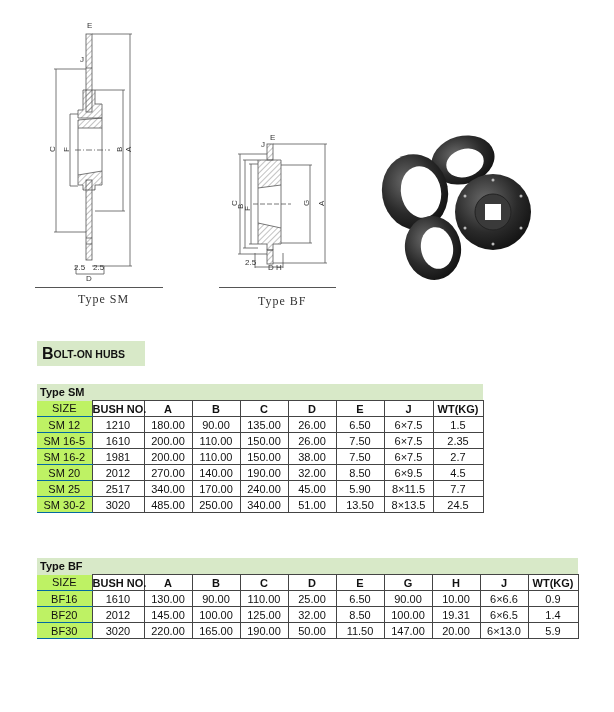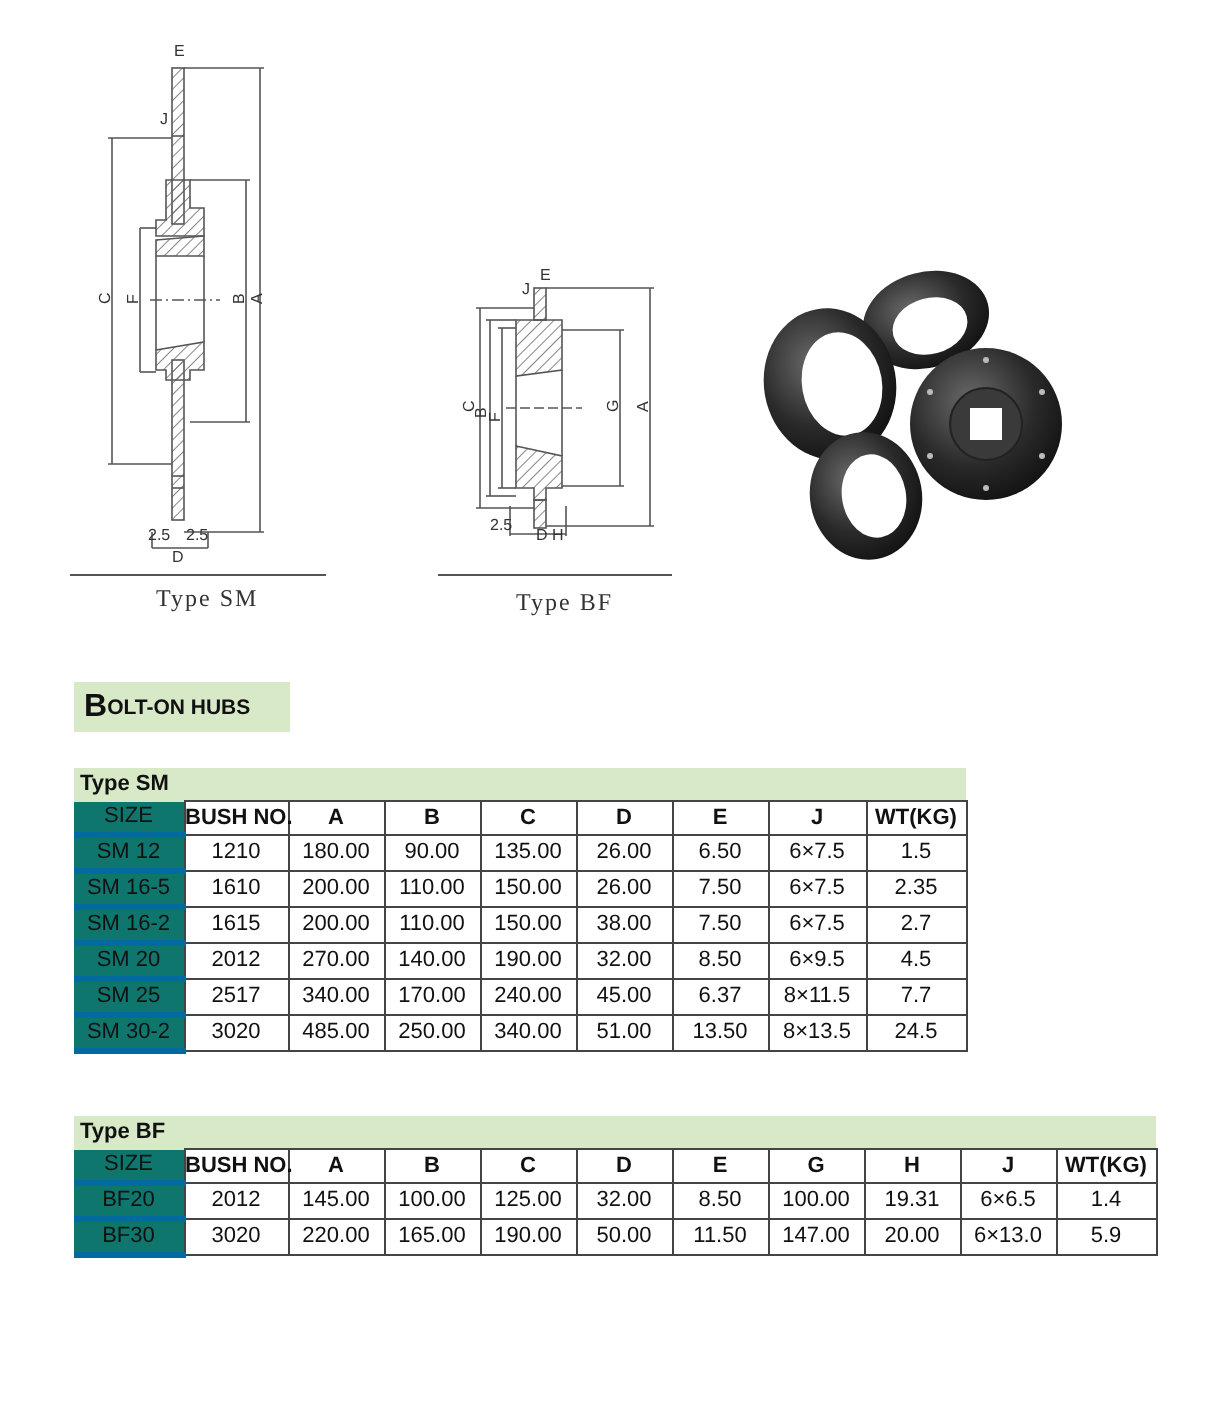--- a/index.html
+++ b/index.html
@@ -5,21 +5,21 @@
   html, body { margin: 0; padding: 0; background: #ffffff; }
   body { width: 614px; height: 712px; position: relative; overflow: hidden; font-family: "Liberation Sans", sans-serif; color: #111; }
   .drawing { position: absolute; }
   .caption { position: absolute; font-family: "Liberation Serif", serif; font-size: 12px; color: #333; letter-spacing: 1px; }
   .caption-rule { position: absolute; height: 1px; background: #555; }
   .section-title { position: absolute; left: 37px; top: 341px; width: 108px; height: 25px; background: #d8e9c8; box-sizing: border-box; padding-left: 5px; display: flex; align-items: center; font-weight: bold; font-size: 10.5px; letter-spacing: 0; }
   .section-title .big { font-size: 16px; }
   table.spec { position: absolute; border-collapse: collapse; font-size: 11px; table-layout: fixed; }
   table.spec td { height: 15px; padding: 0; text-align: center; border: 1px solid #444; line-height: 14px; white-space: nowrap; }
   table.spec tr.type-row td { background: #d8e9c8; border: none; text-align: left; font-weight: bold; padding-left: 3px; height: 16px; }
-  table.spec td.size { background: #0f766e; border: none; border-bottom: 3px solid #0369a1; }
+  table.spec td.size { background: #bef264; border: none; border-bottom: 1px solid #0369a1; }
   table.spec tr.head td { font-weight: bold; }
   table.spec tr.head td.size { font-weight: normal; }
   .photo { position: absolute; }
 </style>
 </head>
 <body>
 
 <svg class="drawing" style="left:30px;top:10px" width="150" height="300" viewBox="0 0 150 300">
   <defs>
     <pattern id="hatch" width="4" height="4" patternUnits="userSpaceOnUse" patternTransform="rotate(45)">
@@ -200,21 +200,21 @@
         <td>200.00</td>
         <td>110.00</td>
         <td>150.00</td>
         <td>26.00</td>
         <td>7.50</td>
         <td>6×7.5</td>
         <td>2.35</td>
       </tr>
       <tr>
         <td class="size">SM 16-2</td>
-        <td>1615</td>
+        <td>1981</td>
         <td>200.00</td>
         <td>110.00</td>
         <td>150.00</td>
         <td>38.00</td>
         <td>7.50</td>
         <td>6×7.5</td>
         <td>2.7</td>
       </tr>
       <tr>
         <td class="size">SM 20</td>
@@ -227,21 +227,21 @@
         <td>6×9.5</td>
         <td>4.5</td>
       </tr>
       <tr>
         <td class="size">SM 25</td>
         <td>2517</td>
         <td>340.00</td>
         <td>170.00</td>
         <td>240.00</td>
         <td>45.00</td>
-        <td>6.37</td>
+        <td>5.90</td>
         <td>8×11.5</td>
         <td>7.7</td>
       </tr>
       <tr>
         <td class="size">SM 30-2</td>
         <td>3020</td>
         <td>485.00</td>
         <td>250.00</td>
         <td>340.00</td>
         <td>51.00</td>
@@ -277,20 +277,33 @@
         <td>B</td>
         <td>C</td>
         <td>D</td>
         <td>E</td>
         <td>G</td>
         <td>H</td>
         <td>J</td>
         <td>WT(KG)</td>
       </tr>
       <tr>
+        <td class="size">BF16</td>
+        <td>1610</td>
+        <td>130.00</td>
+        <td>90.00</td>
+        <td>110.00</td>
+        <td>25.00</td>
+        <td>6.50</td>
+        <td>90.00</td>
+        <td>10.00</td>
+        <td>6×6.6</td>
+        <td>0.9</td>
+      </tr>
+      <tr>
         <td class="size">BF20</td>
         <td>2012</td>
         <td>145.00</td>
         <td>100.00</td>
         <td>125.00</td>
         <td>32.00</td>
         <td>8.50</td>
         <td>100.00</td>
         <td>19.31</td>
         <td>6×6.5</td>

